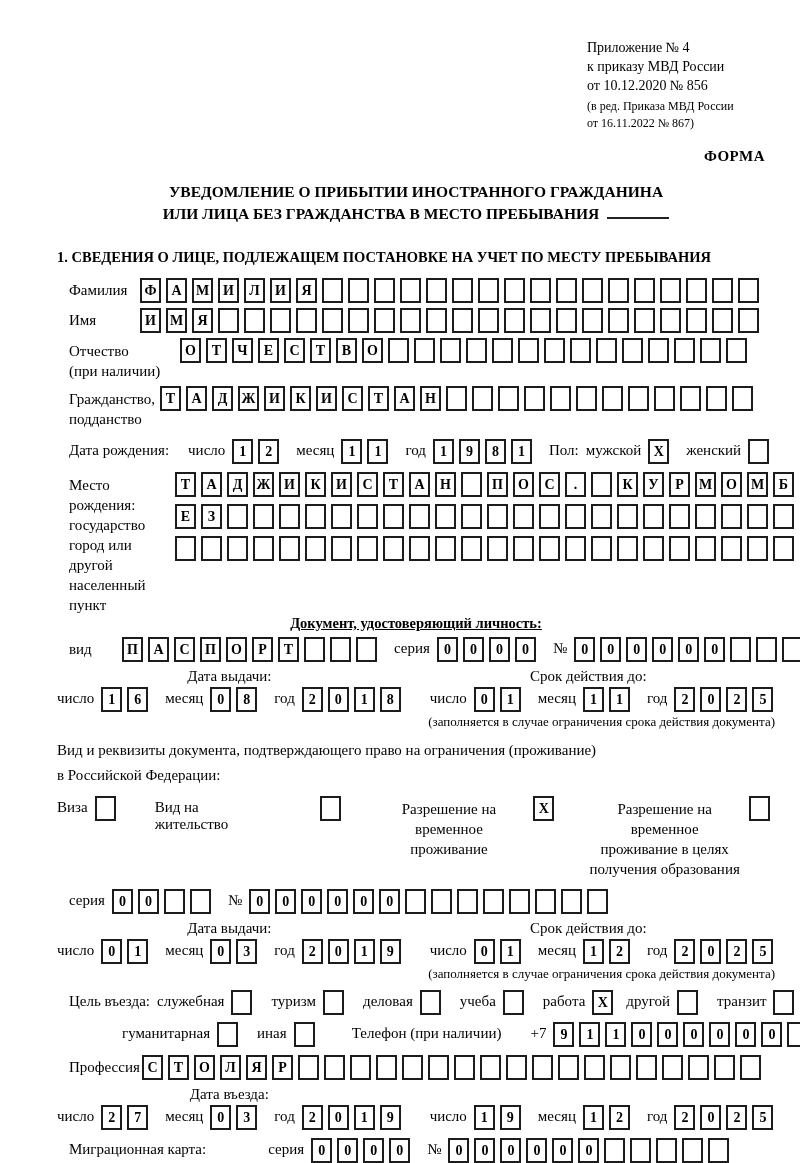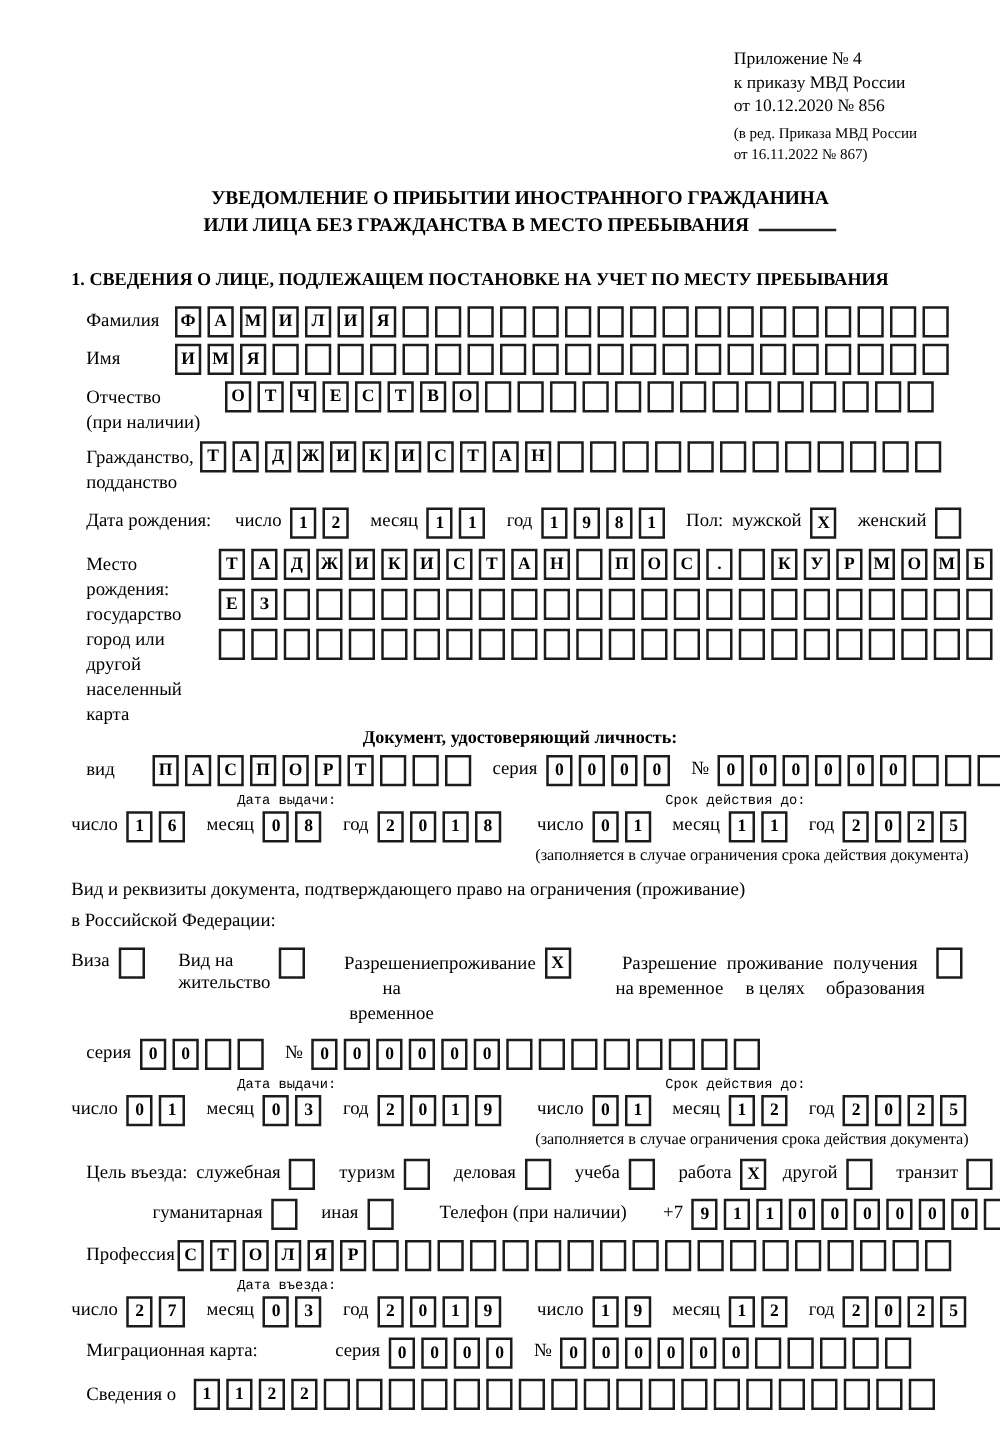--- a/index.html
+++ b/index.html
@@ -29,52 +29,53 @@
           margin-right:5px; text-align:center; font-weight:bold; font-size:14px;
           line-height:21px; flex:0 0 auto; background:#fff; }
   .stack { display:flex; flex-direction:column; }
   .stack .boxes { margin-bottom:7px; }
 
   .inlbl { padding-top:3px; margin:0 7px 0 12px; font-size:15px; white-space:nowrap; }
   .inlbl.first { margin-left:0; }
 
   
   .pairhead { display:flex; margin-top:6px; }
-  .pairhead .ph { font-size:11px;font-family:Liberation Mono, monospace; }
+  .pairhead .ph { font-size:15px; }
   .pairhead .left  { width:48%; text-align:center; }
   .pairhead .right { width:52%; text-align:center; }
   .pairdates { display:flex; margin-top:2px; }
   .pairdates .half-l { width:48%; display:flex; }
   .pairdates .half-r { width:52%; display:flex; padding-left:28px; }
   .noterow { display:flex; justify-content:flex-end; margin-top:2px; }
   .note { font-size:13px; }
 
   
   .optrow { display:flex; align-items:flex-start; margin-top:8px; }
   .opt { display:inline-flex; align-items:flex-start; margin-right:14px; }
   .opt .lbl { padding-top:3px; margin-right:7px; }
-  .optlines { display:inline-flex; flex-direction:row; text-align:center; font-size:15px; padding-top:3px; margin-right:7px; line-height:20px; }
+  .optlines { display:inline-flex; flex-direction:column; text-align:center; font-size:15px; padding-top:3px; margin-right:7px; line-height:20px; }
   .mt8 { margin-top:8px; } .mt10 { margin-top:10px; } .mt12 { margin-top:12px; }
-  .center-bold { text-align:center; font-weight:bold; font-size:14.5px; margin-top:7px; }
+  .center-bold { text-align:center; font-weight:bold; font-size:14.5px; margin-top:7px;text-decoration:underline; }
   .plain2 { font-size:15px; line-height:25px; margin-top:8px; }
 </style>
 </head>
 <body>
 
 <div class="page">
 
   <div class="appendix">
     <div>Приложение № 4</div>
     <div>к приказу МВД России</div>
     <div>от 10.12.2020 № 856</div>
     <div class="sub">
       <div>(в ред. Приказа МВД России</div>
       <div>от 16.11.2022 № 867)</div>
     </div>
   </div>
+  <div class="form-word">ФОРМА</div>
 
   <div class="title">
     <div>УВЕДОМЛЕНИЕ О ПРИБЫТИИ ИНОСТРАННОГО ГРАЖДАНИНА</div>
     <div>
       <span>ИЛИ ЛИЦА БЕЗ ГРАЖДАНСТВА В МЕСТО ПРЕБЫВАНИЯ</span><span class="blankline"></span>
     </div>
   </div>
 
   <div class="sect-head">1. СВЕДЕНИЯ О ЛИЦЕ, ПОДЛЕЖАЩЕМ ПОСТАНОВКЕ НА УЧЕТ ПО МЕСТУ ПРЕБЫВАНИЯ</div>
 
@@ -229,21 +230,21 @@
     <span class="boxes">
         <span class="cell"></span>
       </span>
   </div>
 
   <div class="row mt8">
     <span class="lblcol w106">
       <span class="lbl">Место рождения:</span><br>
       <span class="lbl">государство</span><br>
       <span class="lbl">город или другой</span><br>
-      <span class="lbl">населенный карта</span>
+      <span class="lbl">населенный пункт</span>
     </span>
     <span class="stack">
       <span class="boxes">
           <span class="cell">Т</span>
           <span class="cell">А</span>
           <span class="cell">Д</span>
           <span class="cell">Ж</span>
           <span class="cell">И</span>
           <span class="cell">К</span>
           <span class="cell">И</span>
@@ -411,21 +412,21 @@
     <div>в Российской Федерации:</div>
   </div>
 
   <div class="optrow">
     <span class="opt">
       <span class="lbl">Виза</span>
       <span class="boxes">
           <span class="cell"></span>
         </span>
     </span>
-    <span class="opt" style="margin-left:8px;">
+    <span class="opt" style="margin-left:20px;gap:48px;">
       <span class="lbl">Вид на жительство</span>
       <span class="boxes">
           <span class="cell"></span>
         </span>
     </span>
     <span class="opt" style="margin-left:12px;">
       <span class="optlines">
         <span>Разрешение на временное</span>
         <span>проживание</span>
       </span>

